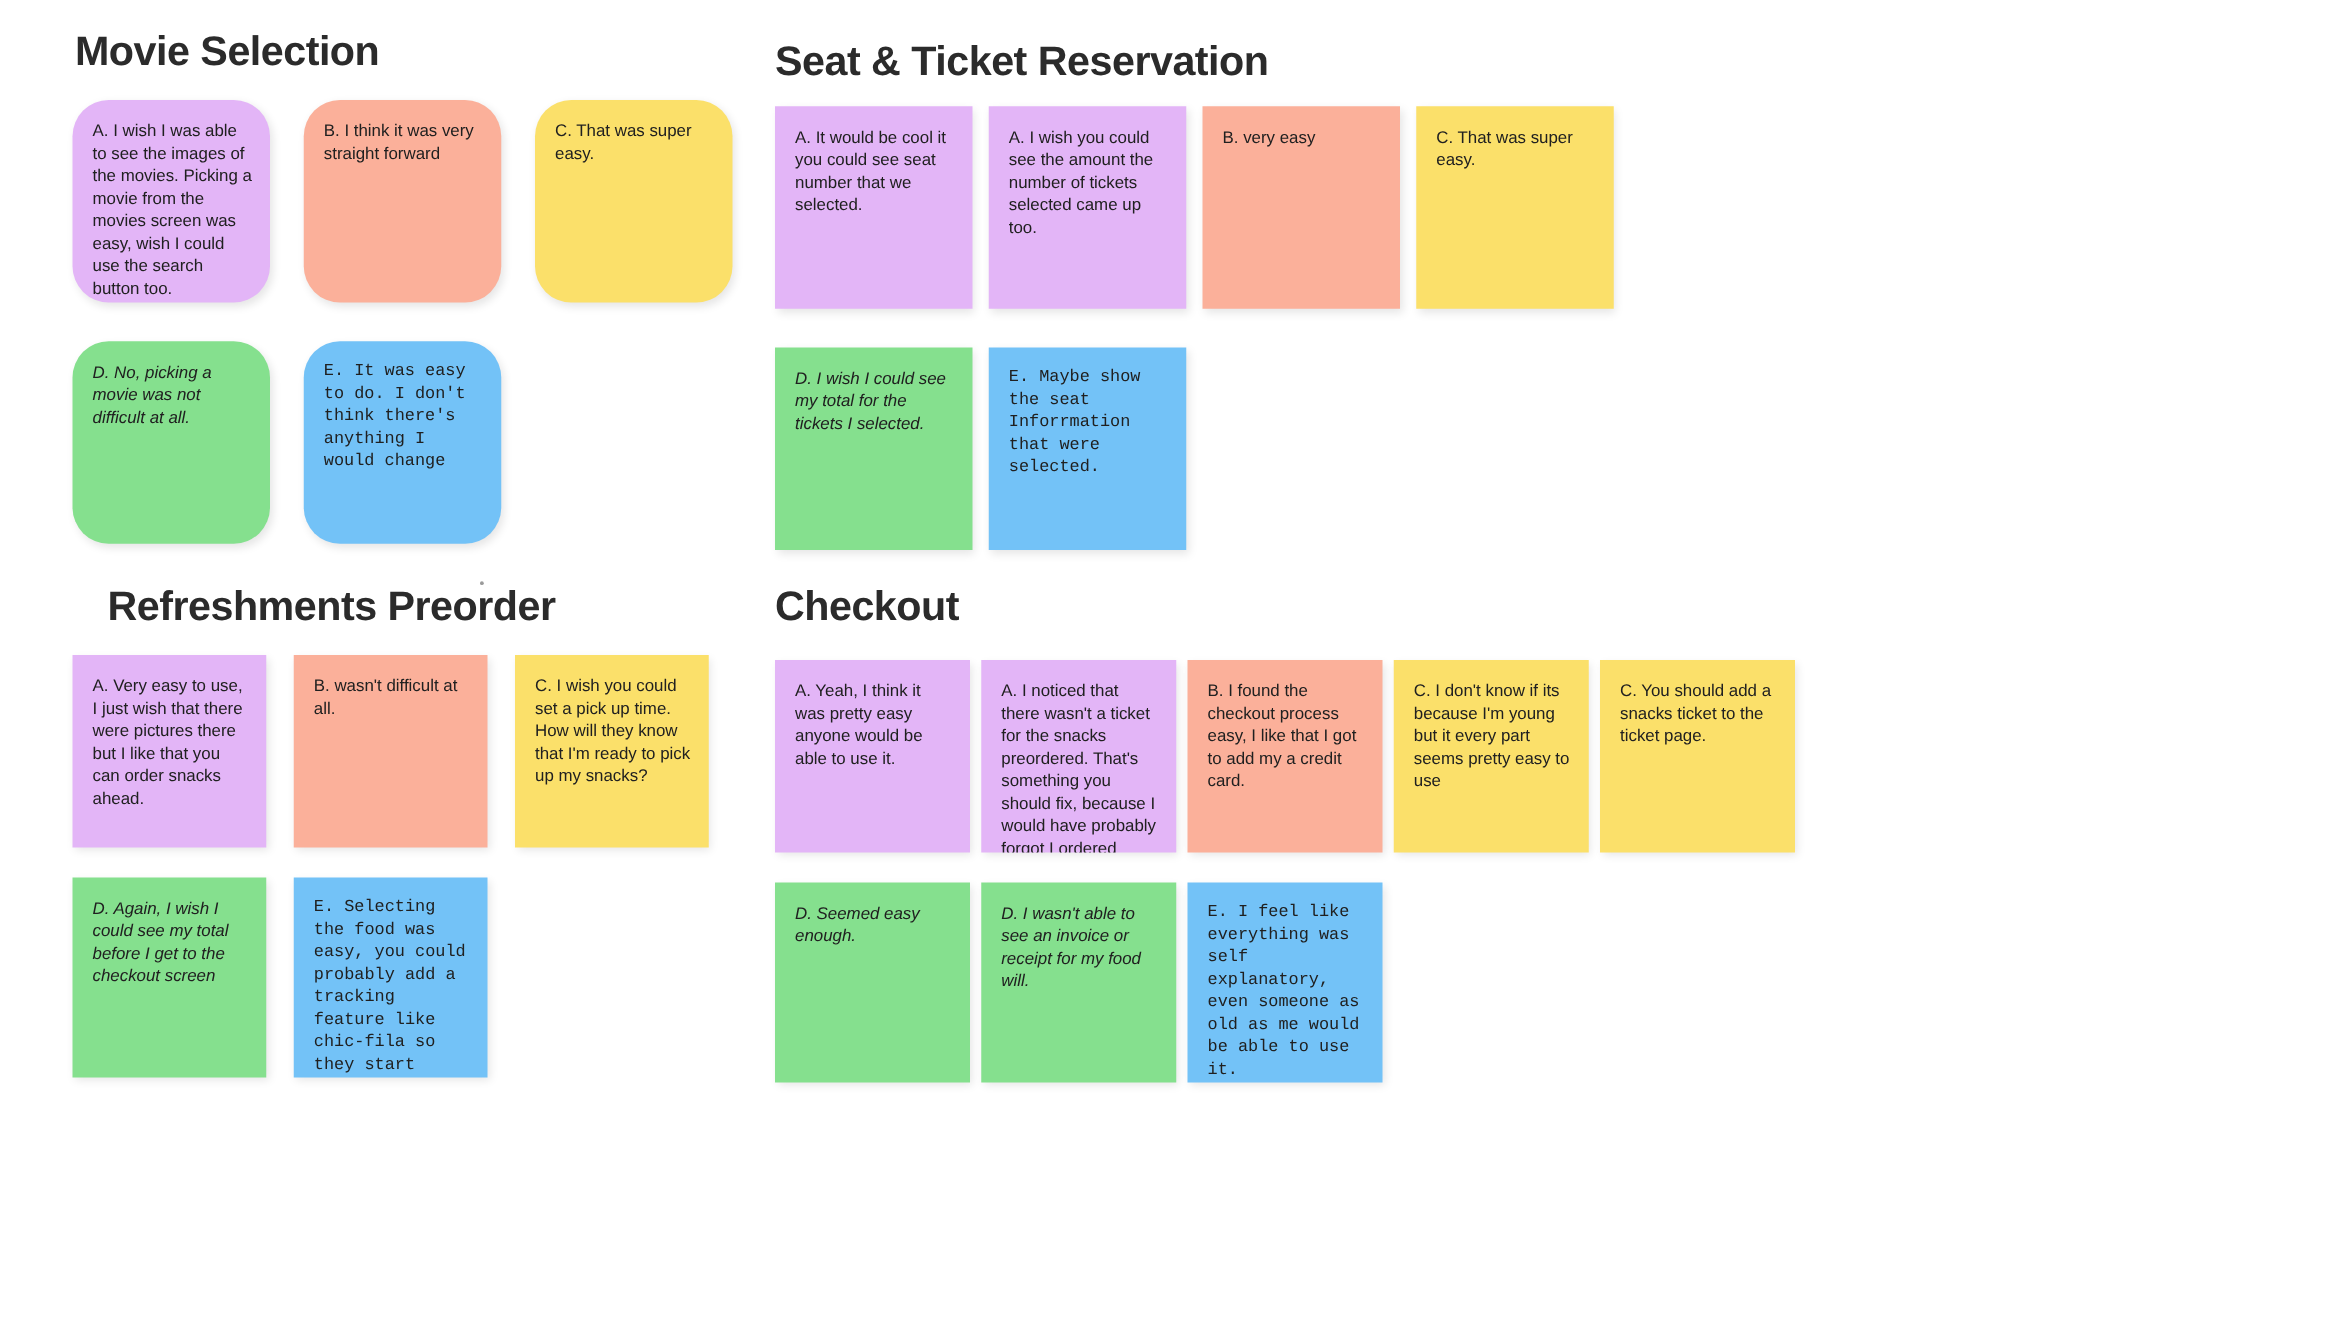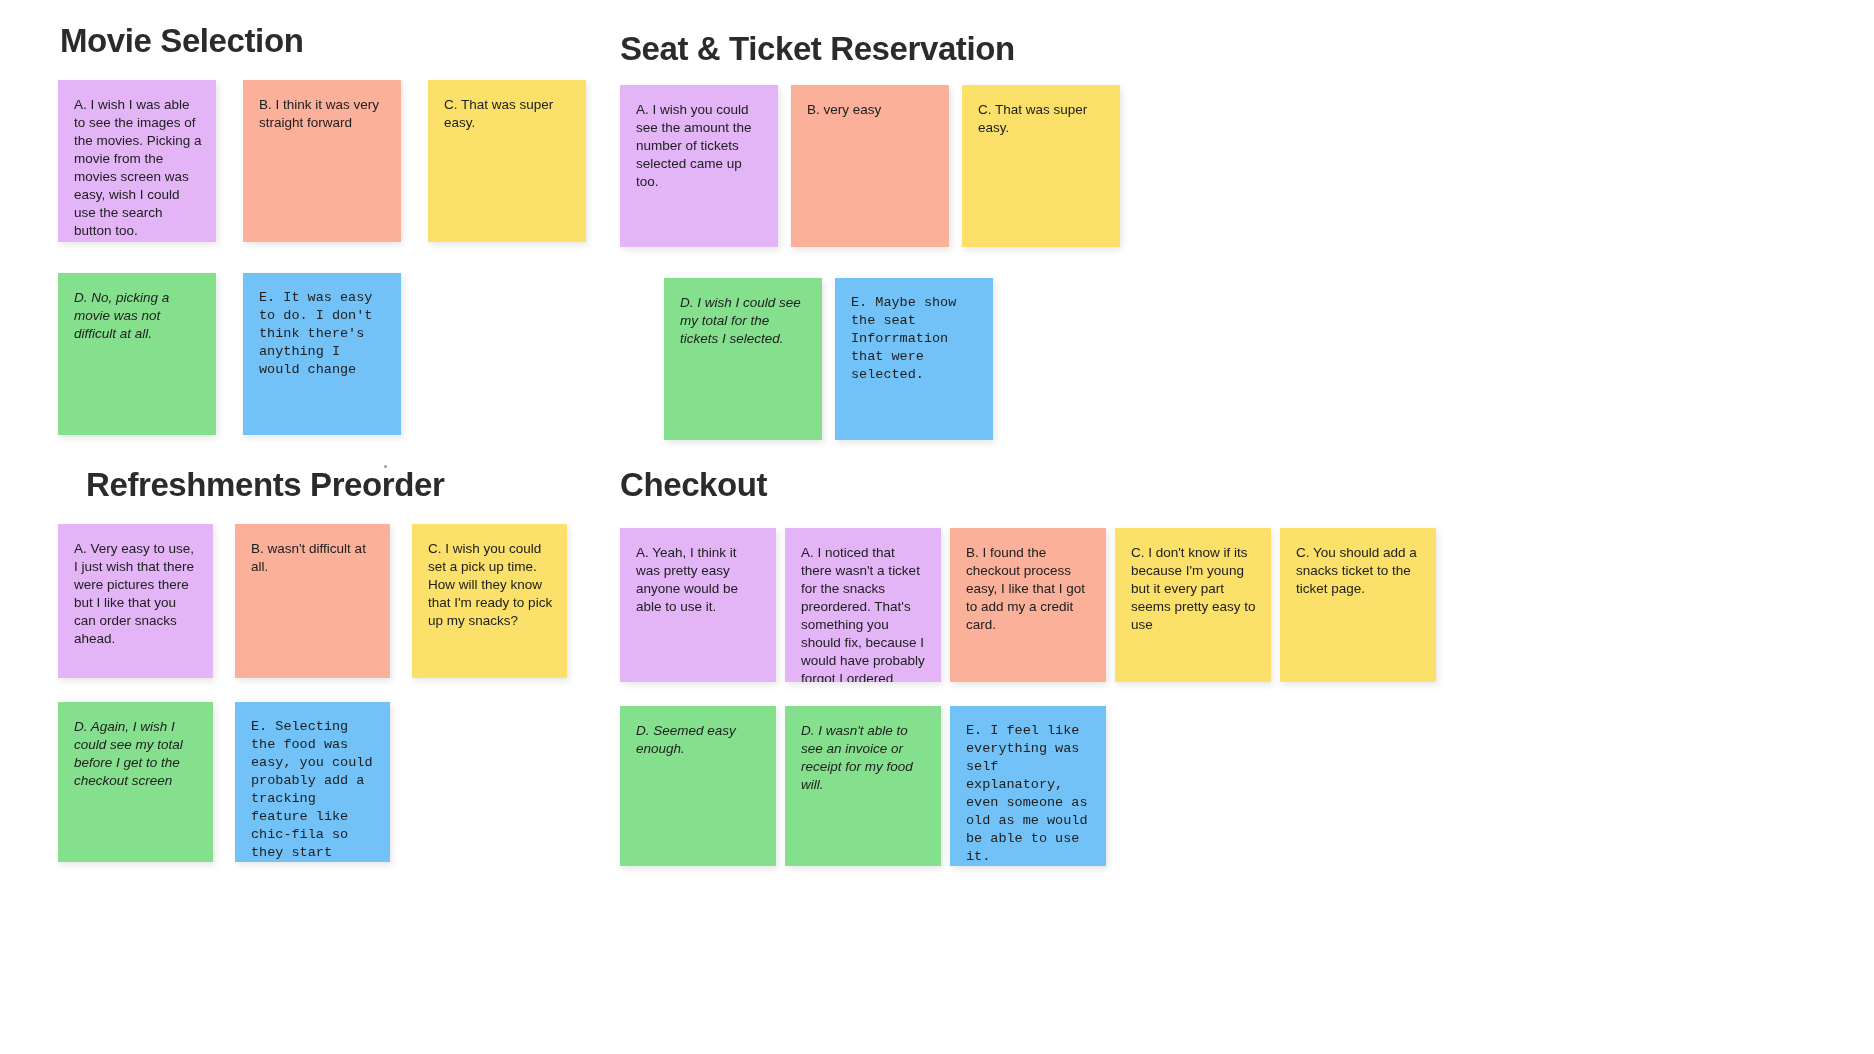--- a/index.html
+++ b/index.html
@@ -47,29 +47,29 @@
   .note.purple { background: #e3b5f7; }
   .note.salmon { background: #fbb09a; }
   .note.yellow { background: #fbe06a; }
   .note.green  { background: #85e08e; font-style: italic; }
   .note.blue   { background: #73c2f7; font-family: Liberation Mono, monospace; }
 
   
   #sec-movie { left: 58px; top: 22px; }
   #sec-movie .section-title { margin-left: 2px; margin-bottom: 20px; }
   #sec-movie .notes-row { gap: 27px; }
-  #sec-movie .note { width: 158px; height: 162px; }
+  #sec-movie .note { width: 158px; height: 162px; border-radius: 29px; }
   #sec-movie .row2 { margin-top: 31px; }
 
   
   #sec-seat { left: 620px; top: 30px; }
   #sec-seat .section-title { margin-left: 0px; margin-bottom: 17px; }
   #sec-seat .notes-row { gap: 13px; }
   #sec-seat .note { width: 158px; height: 162px; }
-  #sec-seat .row2 { margin-top: 31px; margin-left: 44px; }
+  #sec-seat .row2 { margin-top: 31px; }
 
   
   #sec-refresh { left: 58px; top: 466px; }
   #sec-refresh .section-title { margin-left: 28px; margin-bottom: 20px; }
   #sec-refresh .notes-row { gap: 22px; }
   #sec-refresh .note { width: 155px; height: 154px; }
   #sec-refresh .row2 { margin-top: 24px; }
   #sec-refresh .row2 .note { height: 160px; }
 
   
@@ -105,20 +105,21 @@
     </div>
     <div class="notes-row row2">
       <div class="note green">D. No, picking a movie was not difficult at all.</div>
       <div class="note blue">E. It was easy to do. I don't think there's anything I would change</div>
     </div>
   </div>
 
   <div class="section" id="sec-seat">
     <h2 class="section-title">Seat &amp; Ticket Reservation</h2>
     <div class="notes-row row1">
+      <div class="note purple">A. It would be cool it you could see seat number that we selected.</div>
       <div class="note purple">A. I wish you could see the amount the number of tickets selected came up too.</div>
       <div class="note salmon">B. very easy</div>
       <div class="note yellow">C. That was super easy.</div>
     </div>
     <div class="notes-row row2">
       <div class="note green">D. I wish I could see my total for the tickets I selected.</div>
       <div class="note blue">E. Maybe show the seat Inforrmation that were selected.</div>
     </div>
   </div>
 

